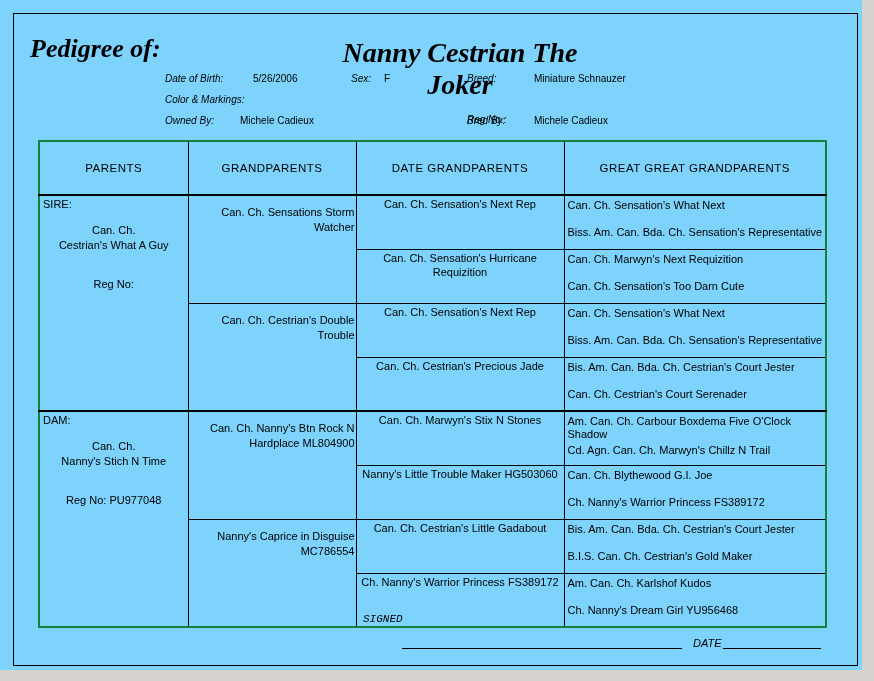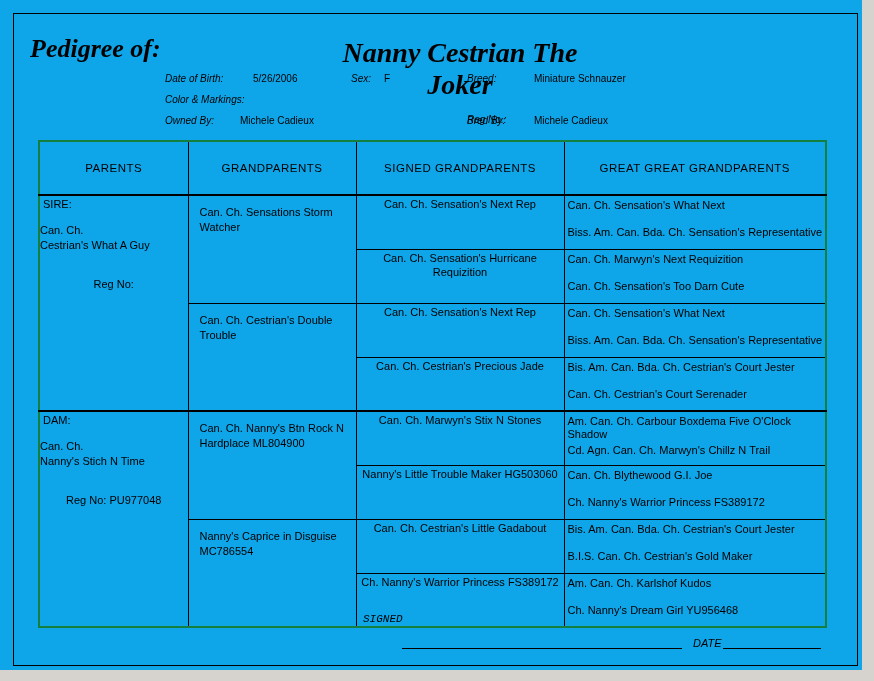--- a/index.html
+++ b/index.html
@@ -6,21 +6,21 @@
   body{
     width:874px;height:681px;
     background:#d6d3ce;
     font-family:"Liberation Sans",sans-serif;
     color:#000;
     position:relative;
     overflow:hidden;
   }
   .page{
     position:absolute;left:0;top:0;width:862px;height:670px;
-    background:#0ea5e9;
+    background:#7dd3fc;
   }
   .page-border{
     position:absolute;left:13px;top:13px;width:843px;height:651px;
     border:1px solid #000;
   }
   .pedigree-label{
     position:absolute;left:30px;top:34px;
     font-family:"Liberation Serif",serif;
     font-size:26px;font-weight:bold;font-style:italic;
   }
@@ -46,23 +46,23 @@
   table.ped th{
     height:26px;border:1px solid #000;border-bottom:2px solid #000;
     font-weight:normal;font-size:11.5px;text-align:center;vertical-align:middle;
     letter-spacing:0.5px;
   }
   table.ped td{border:1px solid #000;vertical-align:top;overflow:hidden;}
   table.ped tr{height:54px;}
   tr.dam-row td{border-top:2px solid #000;}
   td.parent{position:relative;}
   td.parent .role{position:absolute;top:2px;left:3px;font-size:11px;}
-  td.parent .pname{position:absolute;top:27px;left:0;width:100%;line-height:15px;}
+  td.parent .pname{position:absolute;top:27px;left:0;width:100%;text-align:center;line-height:15px;}
   td.parent .preg{position:absolute;top:82px;left:0;width:100%;text-align:center;}
-  td.gp{text-align:left;padding-top:9px;line-height:15px;padding-left:11px;}
+  td.gp{text-align:right;padding-top:9px;line-height:15px;padding-left:11px;}
   td.ggp{text-align:center;line-height:14px;}
   td.ggg{padding:0;}
   td.ggg .nm{padding:3px 2px 0 3px;line-height:13px;white-space:nowrap;}
   td.ggg .nm.top{min-height:24px;}
   td.ggg .nm.wrap{white-space:normal;}
   
   .certify{
     position:absolute;top:609px;right:40px;
     font-size:10.5px;font-style:italic;white-space:nowrap;
   }
@@ -99,21 +99,21 @@
     <colgroup>
         <col class="c1">
         <col class="c2">
         <col class="c3">
         <col class="c4">
       </colgroup>
     <thead>
       <tr>
         <th>PARENTS</th>
         <th>GRANDPARENTS</th>
-        <th>SIGNED GRANDPARENTS</th>
+        <th>DATE GRANDPARENTS</th>
         <th>GREAT GREAT GRANDPARENTS</th>
       </tr>
     </thead>
     <tbody>
       <tr>
         <td class="parent" rowspan="4">
           <div class="role">SIRE:</div>
           <div class="pname">
             <div>Can. Ch.</div>
             <div>Cestrian's What A Guy</div>

